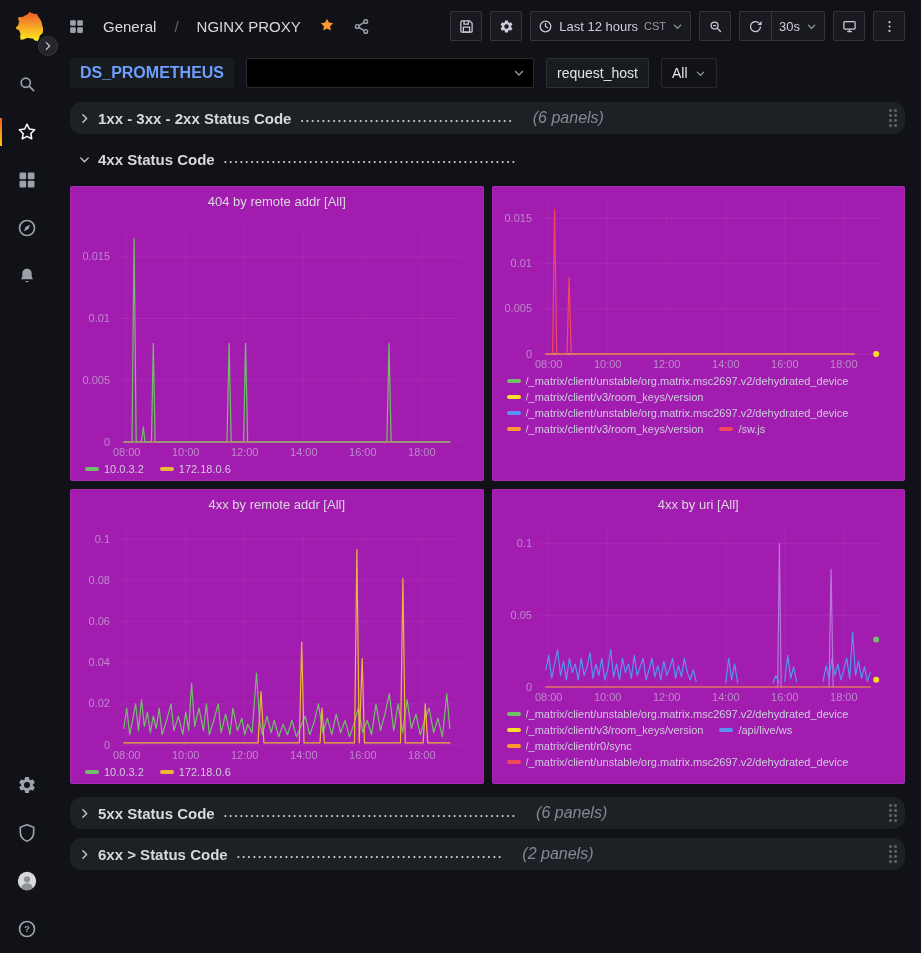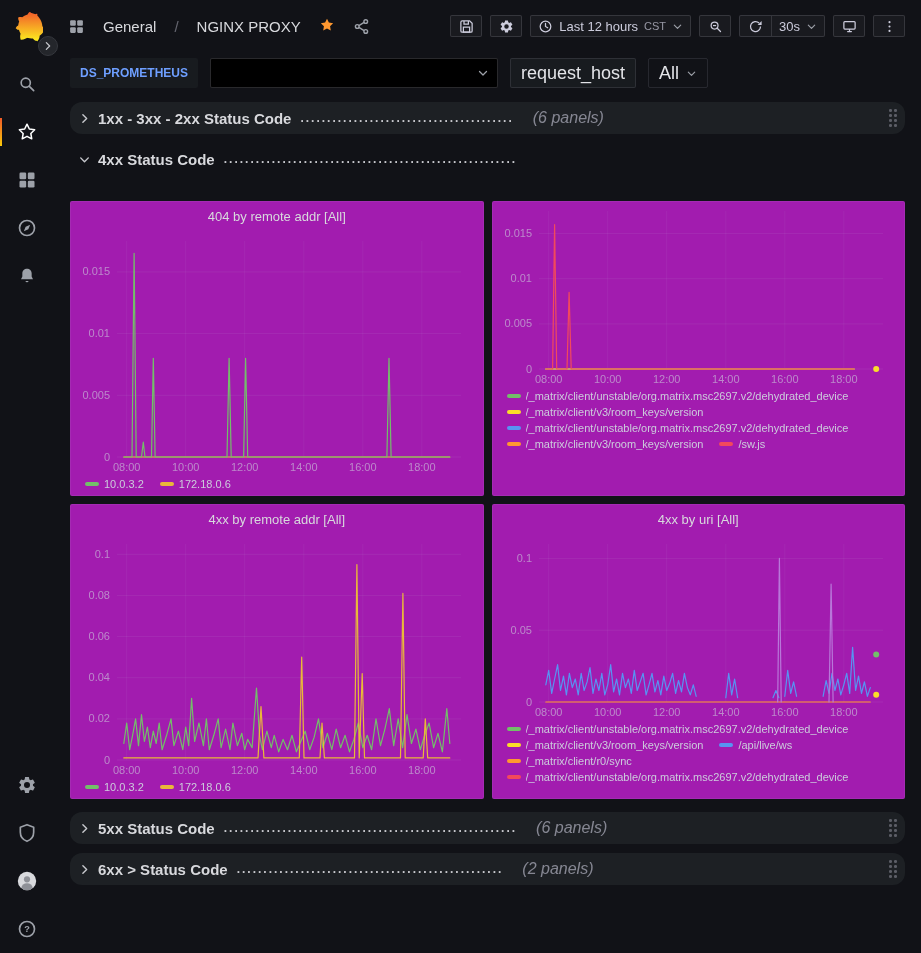--- a/index.html
+++ b/index.html
@@ -29,43 +29,43 @@
   .main { flex:1; min-width:0; display:flex; flex-direction:column; }
   .topbar { height:52px; flex:none; display:flex; align-items:center; justify-content:space-between; padding:0 16px 0 14px; }
   .crumbs { display:flex; align-items:center; gap:18px; font-size:15px; font-weight:500; color:#d8d9dd; }
   .crumbs svg { width:17px; height:17px; }
   .crumb-apps { color:#9da1a9; display:flex; }
   .crumb-link { cursor:pointer; }
   .crumb-sep { color:rgba(204,204,220,0.45); font-weight:400; }
   .crumb-star svg { width:16px; height:16px; }
   .crumb-share { color:#9da1a9; display:flex; cursor:pointer; }
   .actions { display:flex; align-items:center; gap:8px; }
-  .icon-btn { height:22px; min-width:32px; padding:0 7px; display:flex; align-items:center; justify-content:center; gap:6px;
+  .icon-btn { height:30px; min-width:32px; padding:0 7px; display:flex; align-items:center; justify-content:center; gap:6px;
     background:rgba(204,204,220,0.045); border:1px solid rgba(204,204,220,0.16); border-radius:2px; color:#ccccdc; cursor:pointer; font-size:13px; font-family:inherit; }
   .icon-btn svg { width:15px; height:15px; flex:none; }
   .icon-btn .chev svg { width:11px; height:11px; }
   .tz { font-size:11px; color:rgba(204,204,220,0.7); }
   .btn-group { display:flex; }
   .btn-group .icon-btn:first-child { border-right:none; border-radius:2px 0 0 2px; }
   .btn-group .icon-btn:last-child { border-radius:0 2px 2px 0; }
   .chev { display:flex; align-items:center; color:#9da1a9; }
   
   .submenu { height:42px; flex:none; display:flex; align-items:center; gap:12px; padding:0 16px; }
-  .ds-chip { height:30px; line-height:30px; padding:0 10px; background:#181b1f; border-radius:2px; color:#6E9FFF; font-size:12px; font-weight:700; cursor:pointer; }
+  .ds-chip { height:30px; line-height:30px; padding:0 10px; background:#181b1f; border-radius:2px; color:#6E9FFF; font-size:16px; font-weight:700; cursor:pointer; }
   .host-select { width:288px; height:30px; background:#000; border:1px solid rgba(204,204,220,0.2); border-radius:2px;
     display:flex; align-items:center; justify-content:flex-end; padding:0 8px; cursor:pointer; }
   .host-select .chev svg { width:12px; height:12px; }
-  .chip { height:30px; display:flex; align-items:center; gap:7px; padding:0 10px; background:#181b1f; border:1px solid rgba(204,204,220,0.12); border-radius:2px; font-size:18px; color:#e3e4e8; }
+  .chip { height:30px; display:flex; align-items:center; gap:7px; padding:0 10px; background:#181b1f; border:1px solid rgba(204,204,220,0.12); border-radius:2px; font-size:14px; color:#e3e4e8; }
   .chip.value { cursor:pointer; background:transparent; }
   .chip .chev svg { width:11px; height:11px; }
   
   .content { flex:1; padding:8px 16px 0 16px; overflow:hidden; }
   .row-header { height:26px; display:flex; align-items:center; gap:7px; padding:16px 8px; margin-bottom:9px; cursor:pointer; border-radius:12px; }
   .row-header.collapsed { background:#1d2024; }
-  .row-header.expanded { margin-top:4px; margin-bottom:26px; }
+  .row-header.expanded { margin-top:4px; margin-bottom:11px; }
   .row-chev { width:13px; height:13px; color:#c7c8cd; flex:none; }
   .row-title { font-size:15px; font-weight:700; color:#d8d9dd; white-space:nowrap; }
   .row-dots { font-size:12px; font-weight:700; letter-spacing:2px; color:#c7c8cd; white-space:nowrap; overflow:hidden; margin-left:2px; }
   .row-count { font-size:16px; font-style:italic; color:rgba(204,204,220,0.6); margin-left:12px; white-space:nowrap; }
   .row-drag { margin-left:auto; display:grid; grid-template-columns:repeat(2, 3px); grid-auto-rows:3px; gap:2px; cursor:grab; }
   .row-drag i { width:2.5px; height:2.5px; border-radius:50%; background:#5c5e66; }
   .panels-grid { display:grid; grid-template-columns:1fr 1fr; gap:8px; margin-bottom:13px; }
   .panel { height:295px; background:#a21caf; border:1px solid rgba(204,204,220,0.09); border-radius:2px;
     display:flex; flex-direction:column; overflow:hidden; padding:0 6px; }
   .panel-title { flex:none; height:30px; line-height:30px; text-align:center; font-size:13px; font-weight:500; color:#d8d9dd; cursor:pointer; white-space:nowrap; overflow:hidden; }

